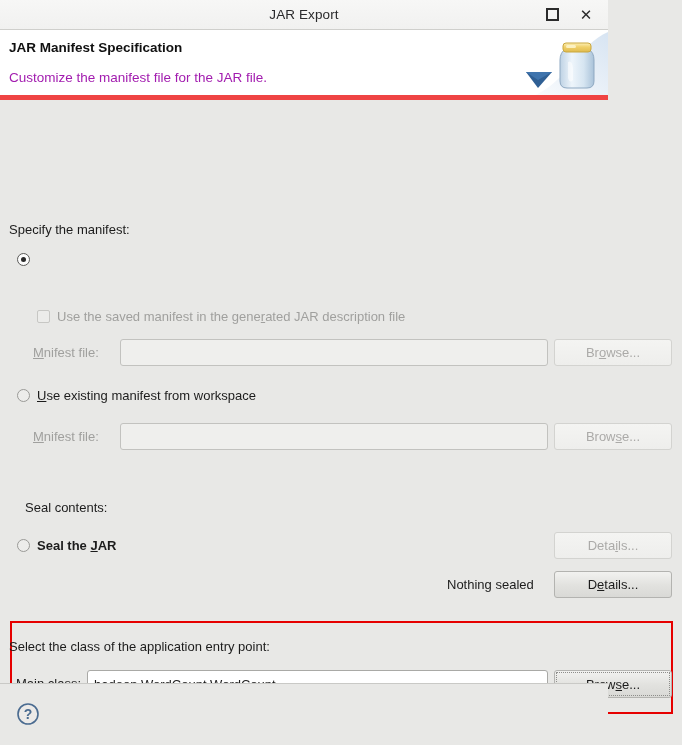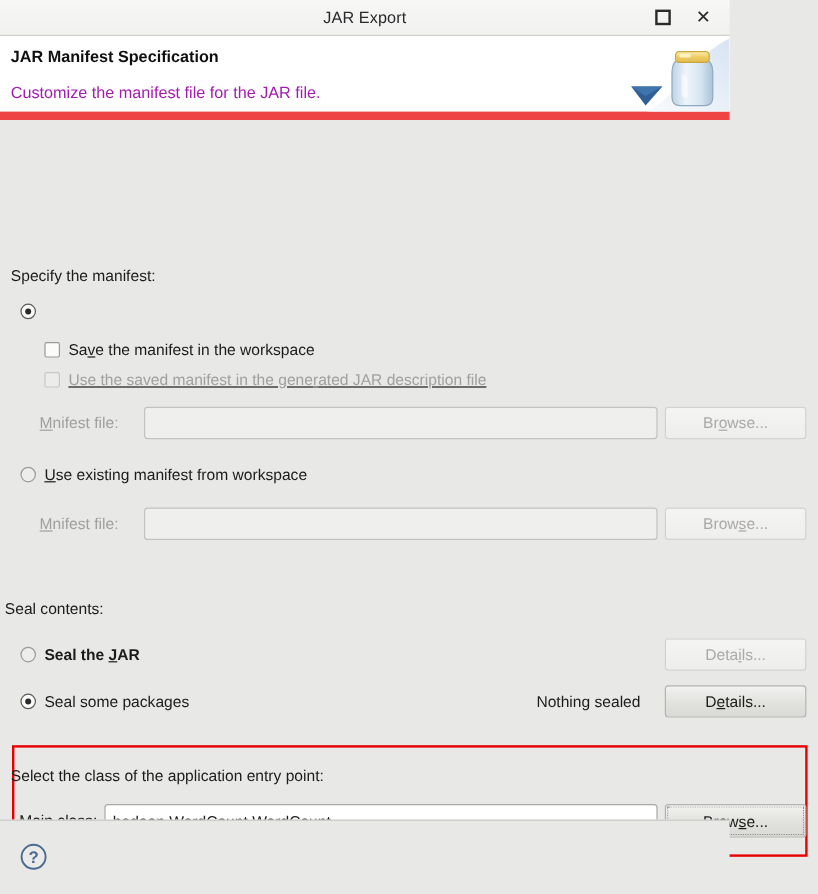--- a/index.html
+++ b/index.html
@@ -46,21 +46,21 @@
   }
   .maximize-glyph {
     width: 9px; height: 9px; border: 2px solid #2b2b2b;
   }
   .close-glyph { font-size: 15px; font-weight: 400; }
 
   
   .banner {
     height: 70px; min-height: 70px;
     background: #ffffff;
-    border-bottom: 7px solid #ef4444;
+    border-bottom: 5px solid #ef4444;
     position: relative; overflow: hidden;
     padding: 9px 0 0 9px;
     box-sizing: border-box;
   }
   .banner-title {
     font-size: 13.5px; font-weight: bold; color: #101010;
     margin: 0 0 0 0; line-height: 18px;
   }
   .banner-sub {
     font-size: 13.5px; color: #a21caf; margin-top: 12px; line-height: 17px;
@@ -197,26 +197,22 @@
   <div class="body">
 
     <div class="row" style="left:9px; top:122px;">
       <span class="lbl">Specify the manifest:</span>
     </div>
 
     <div class="row" style="left:17px; top:153px;">
       <span class="radio checked"></span>
     </div>
 
-    <div class="row" style="left:37px; top:184px;">
-      <span class="cbox"></span>
-      <span class="lbl"><span>Sa</span><u class="mn">v</u><span>e the manifest in the workspace</span></span>
-    </div>
-
-    <div class="row" style="left:37px; top:209px;text-decoration:underline;">
+
+    <div class="row" style="left:37px; top:209px;">
       <span class="cbox dim"></span>
       <span class="lbl dim"><span>Use the saved manifest in the gene</span><u class="mn">r</u><span>ated JAR description file</span></span>
     </div>
 
     <div class="row" style="left:33px; top:245px;">
       <span class="lbl dim"><u class="mn">M</u><span>nifest file:</span></span>
     </div>
     <div class="field" style="position:absolute; left:120px; top:239px; width:428px;"></div>
     <div class="btn disabled" style="position:absolute; left:554px; top:239px; width:118px; height:27px;">
       <span><span>Br</span><u class="mn">o</u><span>wse...</span></span>
@@ -228,36 +224,32 @@
     </div>
 
     <div class="row" style="left:33px; top:329px;">
       <span class="lbl dim"><u class="mn">M</u><span>nifest file:</span></span>
     </div>
     <div class="field" style="position:absolute; left:120px; top:323px; width:428px;"></div>
     <div class="btn disabled" style="position:absolute; left:554px; top:323px; width:118px; height:27px;">
       <span><span>Brow</span><u class="mn">s</u><span>e...</span></span>
     </div>
 
-    <div class="row" style="left:4px; top:400px;">
+    <div class="row" style="left:25px; top:400px;">
       <span class="lbl">Seal contents:</span>
     </div>
 
     <div class="row" style="left:17px; top:438px;font-weight:bold;">
       <span class="radio"></span>
       <span class="lbl"><span>Seal the </span><u class="mn">J</u><span>AR</span></span>
     </div>
     <div class="btn disabled" style="position:absolute; left:554px; top:432px; width:118px; height:27px;">
       <span><span>Deta</span><u class="mn">i</u><span>ls...</span></span>
     </div>
 
-    <div class="row" style="left:17px; top:477px;">
-      <span class="radio checked"></span>
-      <span class="lbl">Seal some packages</span>
-    </div>
     <div class="row" style="left:447px; top:477px;">
       <span class="lbl">Nothing sealed</span>
     </div>
     <div class="btn" style="position:absolute; left:554px; top:471px; width:118px; height:27px;">
       <span><span>D</span><u class="mn">e</u><span>tails...</span></span>
     </div>
 
     <div class="redbox" style="left:10px; top:521px; width:663px; height:93px;"></div>
 
     <div class="row" style="left:9px; top:539px;">

